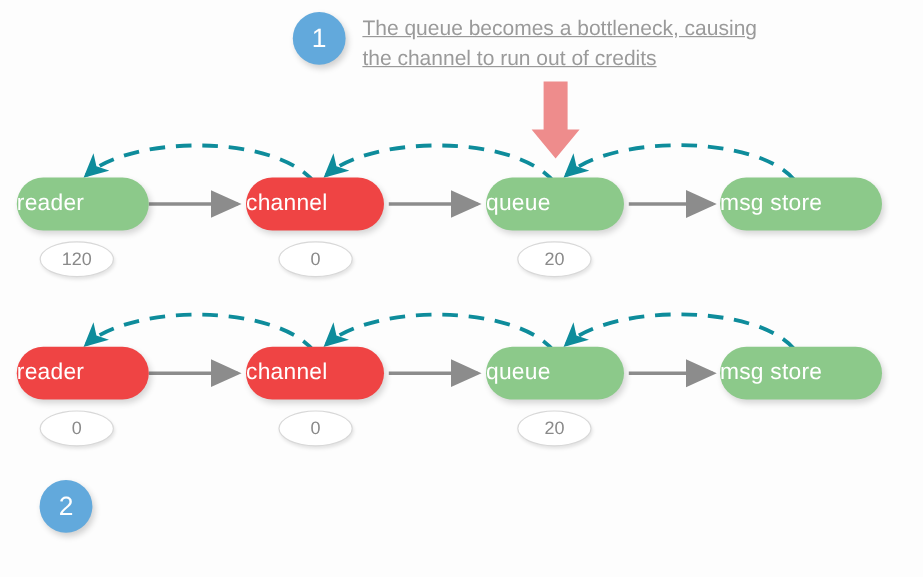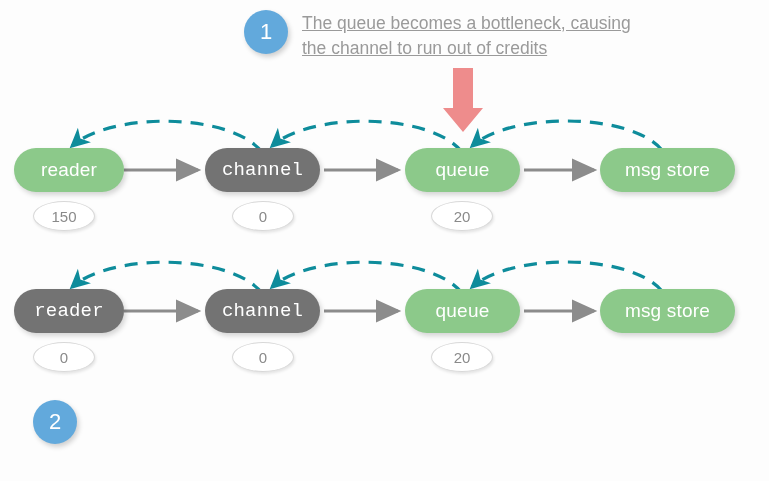--- a/index.html
+++ b/index.html
@@ -28,29 +28,28 @@
     width: 769px;
     height: 481px;
     pointer-events: none;
   }
   
   .node {
     position: absolute;
     border-radius: 22px;
     display: flex;
     align-items: center;
-    justify-content: center;
     color: #ffffff;
     font-size: 19px;
     letter-spacing: 0.2px;
     box-shadow: 2px 3px 5px rgba(0,0,0,0.16);
     box-sizing: border-box;
   }
   .node.green  { background: #8CC98A; }
-  .node.yellow { background: #737373; font-family: Liberation Mono, monospace; }
+  .node.yellow { background: #ef4444; }
 
   
   .credit {
     position: absolute;
     border: 1px solid #d8d8d8;
     background: #ffffff;
     border-radius: 50%;
     display: flex;
     align-items: center;
     justify-content: center;
@@ -142,21 +141,21 @@
     <span>channel</span>
   </div>
   <div class="node green" style="left:405px; top:148px; width:115px; height:44px;">
     <span>queue</span>
   </div>
   <div class="node green" style="left:600px; top:148px; width:135px; height:44px;">
     <span>msg store</span>
   </div>
 
   <div class="credit" style="left:33px;  top:201px; width:62px; height:30px;">
-    <span>150</span>
+    <span>120</span>
   </div>
   <div class="credit" style="left:232px; top:201px; width:62px; height:30px;">
     <span>0</span>
   </div>
   <div class="credit" style="left:431px; top:201px; width:62px; height:30px;">
     <span>20</span>
   </div>
 
   <div class="node yellow" style="left:14px;  top:289px; width:110px; height:44px;">
     <span>reader</span>

